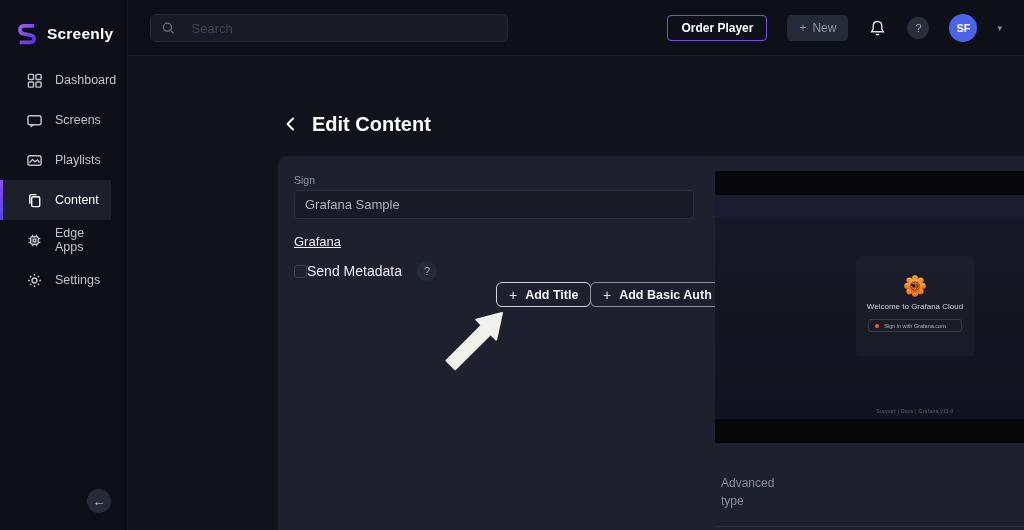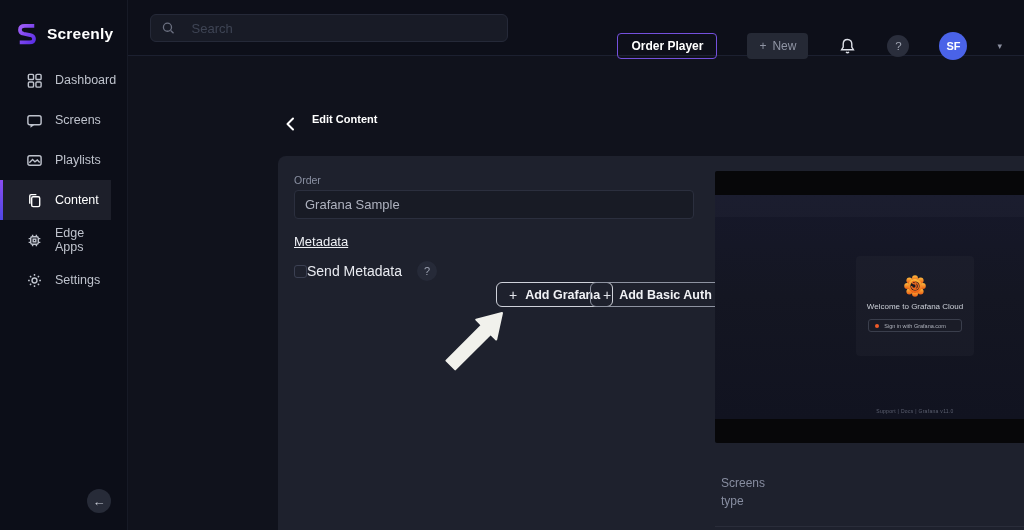--- a/index.html
+++ b/index.html
@@ -26,36 +26,36 @@
               justify-content:center; cursor:pointer; }
 
   
   .topbar { position:absolute; left:128px; top:0; right:0; height:56px; background:#0d0f19;
             border-bottom:1px solid #1c2030; z-index:4; }
   .search-box { position:absolute; left:22px; top:14px; width:358px; height:28px; background:#181b26;
             border:1px solid #252938; border-radius:6px; display:flex; align-items:center; padding:0 10px; }
   .search-box input { background:transparent; border:none; outline:none; color:#aeb2bf;
             font-size:13px; width:100%; margin-left:16px; font-family:"Liberation Sans",sans-serif; }
   .search-box input::placeholder { color:#3e4454; }
-  .tb-right { position:absolute; right:22px; top:14px; height:28px; display:flex; align-items:center; gap:30px;margin-top:18px; }
+  .tb-right { position:absolute; right:22px; top:14px; height:28px; display:flex; align-items:center; gap:20px; }
   .btn-order { height:26px; padding:0 13px; border:1px solid #7450dd; border-radius:4px; background:transparent;
             color:#fff; font-size:12px; font-weight:600; display:flex; align-items:center; cursor:pointer; }
   .btn-new { height:26px; padding:0 12px; background:#252935; border-radius:4px; color:#9095a4;
             font-size:12px; display:flex; align-items:center; gap:6px; cursor:pointer; }
   .bell { width:19px; height:19px; cursor:pointer; display:flex; }
   .help-circle { width:22px; height:22px; border-radius:50%; background:#2a2e3c; color:#a0a5b2;
             font-size:11.5px; display:flex; align-items:center; justify-content:center; cursor:pointer; }
   .avatar { width:28px; height:28px; border-radius:50%; background:#4a63e8; color:#fff; font-size:11px;
             font-weight:700; display:flex; align-items:center; justify-content:center; cursor:pointer; }
   .caret { color:#8b90a0; font-size:9px; cursor:pointer; }
 
   
   .main { position:absolute; left:128px; top:56px; right:0; bottom:0; background:#10121c; }
   .back-btn { position:absolute; left:153px; top:58px; width:20px; height:20px; cursor:pointer; z-index:6; }
-  .page-title { position:absolute; left:184px; top:57px; color:#fff; font-size:11px; font-weight:700; z-index:6;text-align:right; }
+  .page-title { position:absolute; left:184px; top:57px; color:#fff; font-size:20px; font-weight:700; z-index:6;text-align:right; }
 
   .card { position:absolute; left:150px; top:100px; width:851px; height:430px; background:#1e212d;
           border-radius:8px 8px 0 0; z-index:3; }
 
   .fld-label { position:absolute; left:16px; top:18px; color:#8b91a3; font-size:10.5px; }
   .title-input { position:absolute; left:16px; top:34px; width:400px; height:29px; background:#181b25;
           border:1px solid #2b2f3e; border-radius:4px; color:#aeb2bf; font-size:13px; padding:4px 10px;
           outline:none; font-family:"Liberation Sans",sans-serif; }
   .advanced-link { position:absolute; left:16px; top:78px; color:#eef0f5; font-size:13px;
           text-decoration:underline; cursor:pointer; }
@@ -210,36 +210,36 @@
   <main class="main">
     <span class="back-btn">
       <svg viewBox="0 0 20 20" width="20" height="20" fill="none" stroke="#ffffff" stroke-width="2" stroke-linecap="round" stroke-linejoin="round">
         <path d="M12 4.5 L6.5 10 L12 15.5"></path>
       </svg>
     </span>
     <h1 class="page-title">Edit Content</h1>
 
     <section class="card">
 
-      <label class="fld-label">Order</label>
+      <label class="fld-label">Sign</label>
       <input class="title-input" value="Grafana Sample" style="">
 
-      <a class="advanced-link">Metadata</a>
+      <a class="advanced-link">Grafana</a>
 
       <div class="meta-row">
         <div class="checkbox"></div>
         <span class="meta-label">Send Metadata</span>
         <div class="meta-help">
           <span>?</span>
         </div>
       </div>
 
       <div class="hdr-btn btn-add-header">
         <span class="plus">+</span>
-        <span>Add Grafana</span>
+        <span>Add Title</span>
       </div>
       <div class="hdr-btn btn-add-basic">
         <span class="plus">+</span>
         <span>Add Basic Auth</span>
       </div>
 
       <svg class="annot-arrow" viewBox="0 0 84 80">
         <polygon points="64,14 58.2,40.6 52.6,35 17.2,70.4 8.4,61.6 43.8,26.2 38.2,20.6" fill="#f1f1ec" stroke="#f1f1ec" stroke-width="2" stroke-linejoin="round"></polygon>
       </svg>
 
@@ -272,21 +272,21 @@
           <div class="signin-pill">
             <span class="signin-dot"></span>
             <span class="signin-text">Sign in with Grafana.com</span>
           </div>
           <div class="pv-footer">Support  |  Docs  |  Grafana v11.0</div>
         </div>
       </div>
 
       <div class="details">
         <div class="detail-row first">
-          <span class="d-label">Screens type</span>
+          <span class="d-label">Advanced type</span>
 
         </div>
         <div class="detail-row">
           
           
         </div>
       </div>
 
     </section>
   </main>

